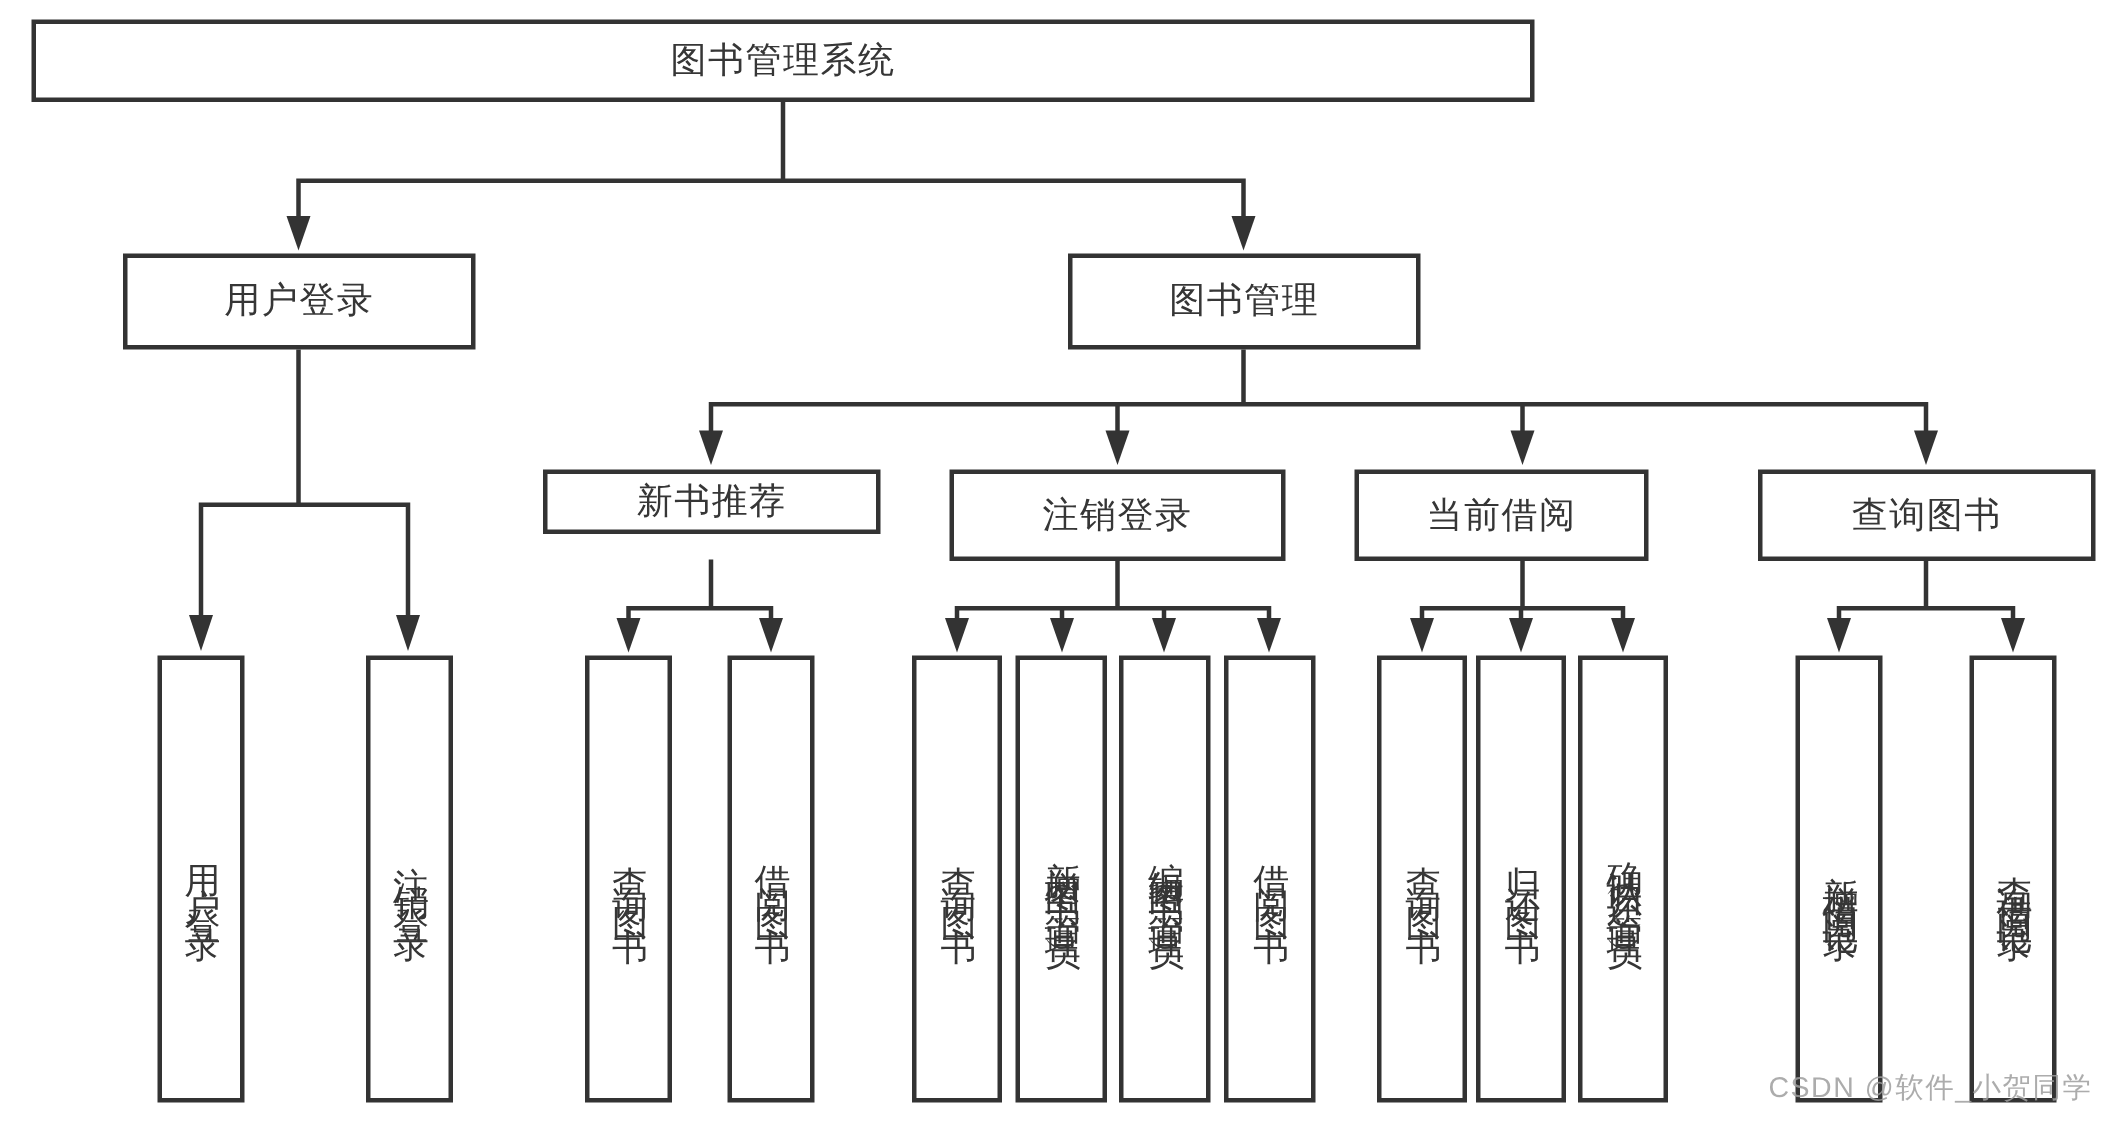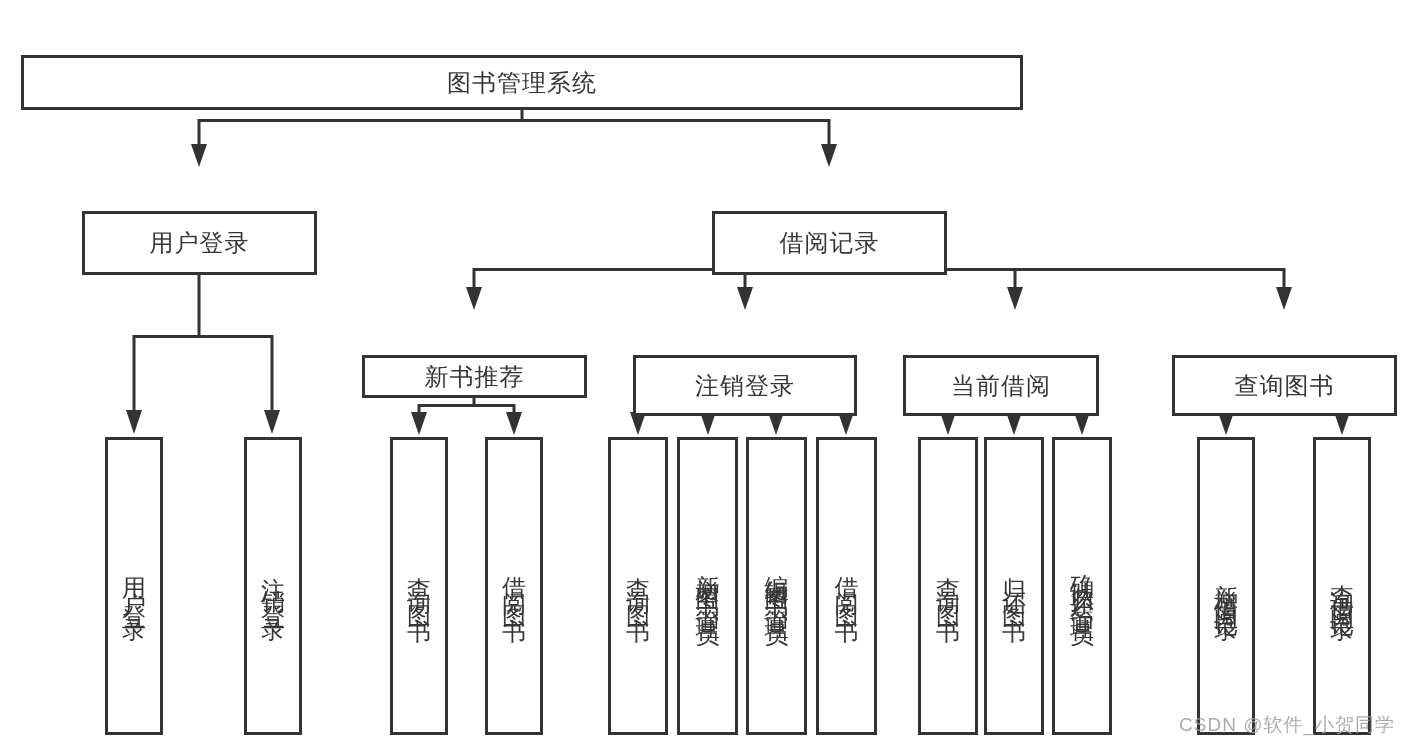--- a/index.html
+++ b/index.html
@@ -28,21 +28,21 @@
     border: 3px solid #333333;
     display: flex;
     align-items: center;
     justify-content: center;
     color: #363636;
     font-size: 24px;
     line-height: 1;
     white-space: nowrap;
   }
   
-  .hbox { letter-spacing: 1px; margin-top: 42px; }
+  .hbox { letter-spacing: 1px; }
   
   .vbox {
     writing-mode: vertical-rl;
     text-orientation: upright;
     letter-spacing: 14px;
   }
   .vbox.long { letter-spacing: 7px; }
 
   
   #root-box   { left: 21px;   top: 13px;  width: 1002px; height: 55px; }
@@ -131,21 +131,21 @@
   </svg>
 
   <div id="root-box" class="box hbox">
     <span>图书管理系统</span>
   </div>
 
   <div id="l2-user" class="box hbox">
     <span>用户登录</span>
   </div>
   <div id="l2-book" class="box hbox">
-    <span>借阅记录</span>
+    <span>图书管理</span>
   </div>
 
   <div id="l3-newrec" class="box hbox">
     <span>新书推荐</span>
   </div>
   <div id="l3-borrow" class="box hbox">
     <span>注销登录</span>
   </div>
   <div id="l3-current" class="box hbox">
     <span>当前借阅</span>

